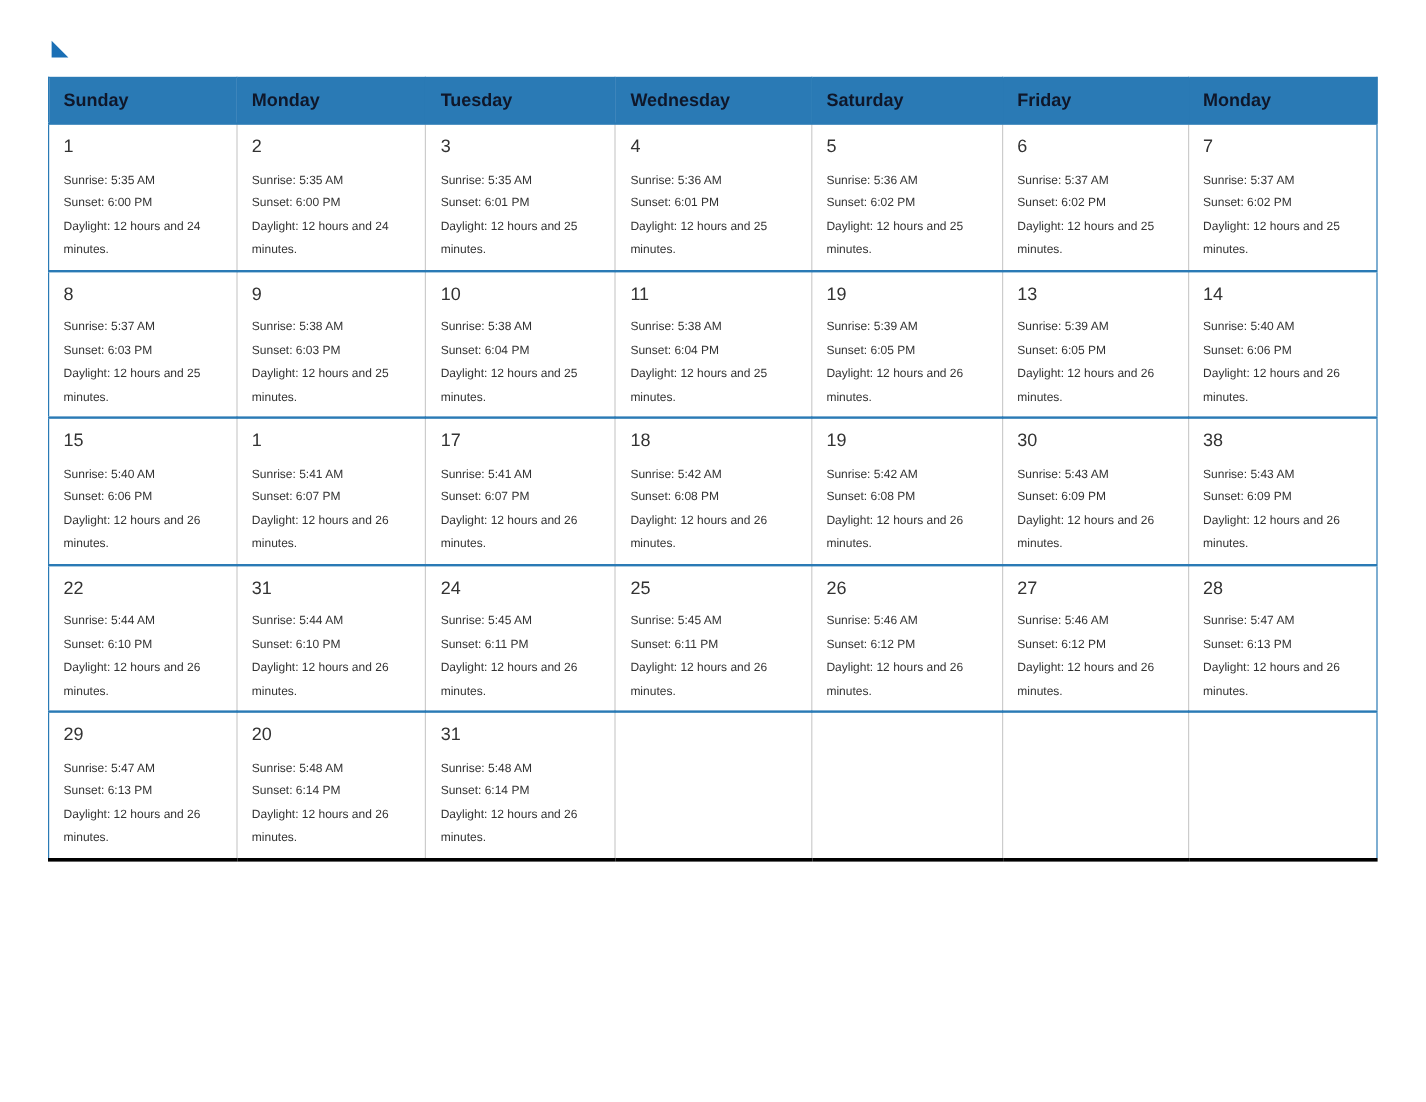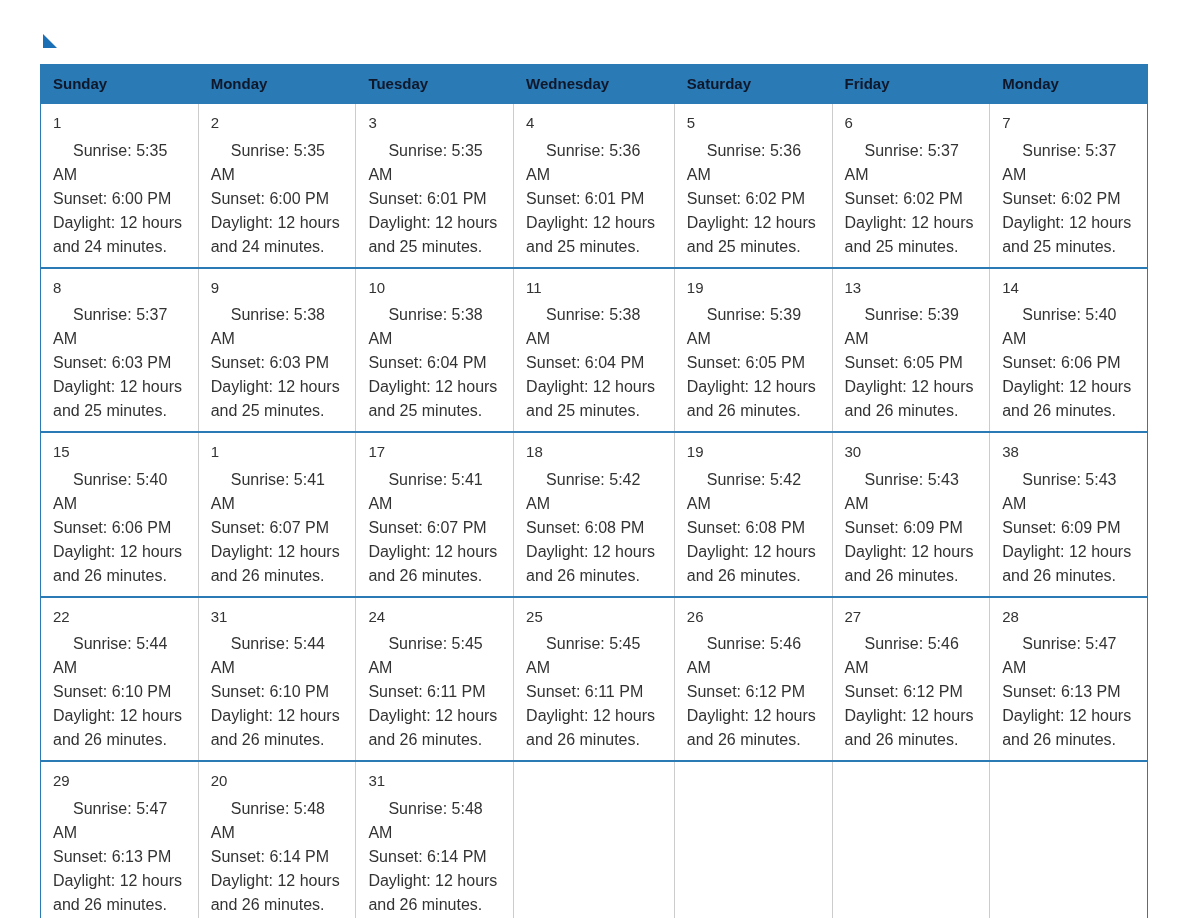--- a/index.html
+++ b/index.html
@@ -89,32 +89,31 @@
       color: #333;
       line-height: 1.5;
     }
     tbody td:first-child {
       border-left: 1px solid #2a7ab5;
     }
     tbody td:last-child {
       border-right: 1px solid #2a7ab5;
     }
     tbody tr:last-child td {
-      border-bottom: 6px solid #000000;
+      border-bottom: 3px solid #000000;
     }
     .day-num {
       font-size: 15px;
       font-weight: normal;
       display: block;
       margin-bottom: 4px;
     }
     .day-info {
-      font-size: 16px;
+      font-size: 10px;
       color: #333;
-      margin-left: 20px;
     }
     .empty-cell {
       background: #fff;
     }
   </style>
 </head>
 <body>
 
 <div class="header">
   <div class="logo">

